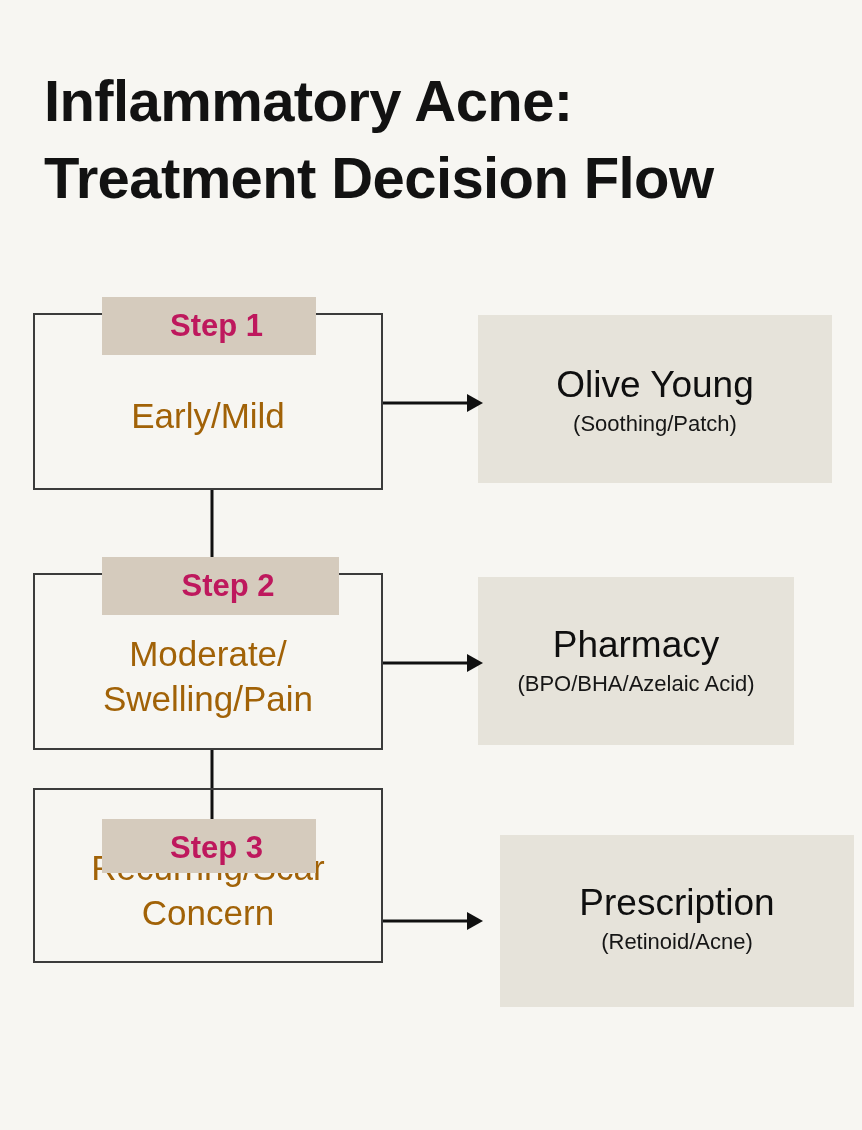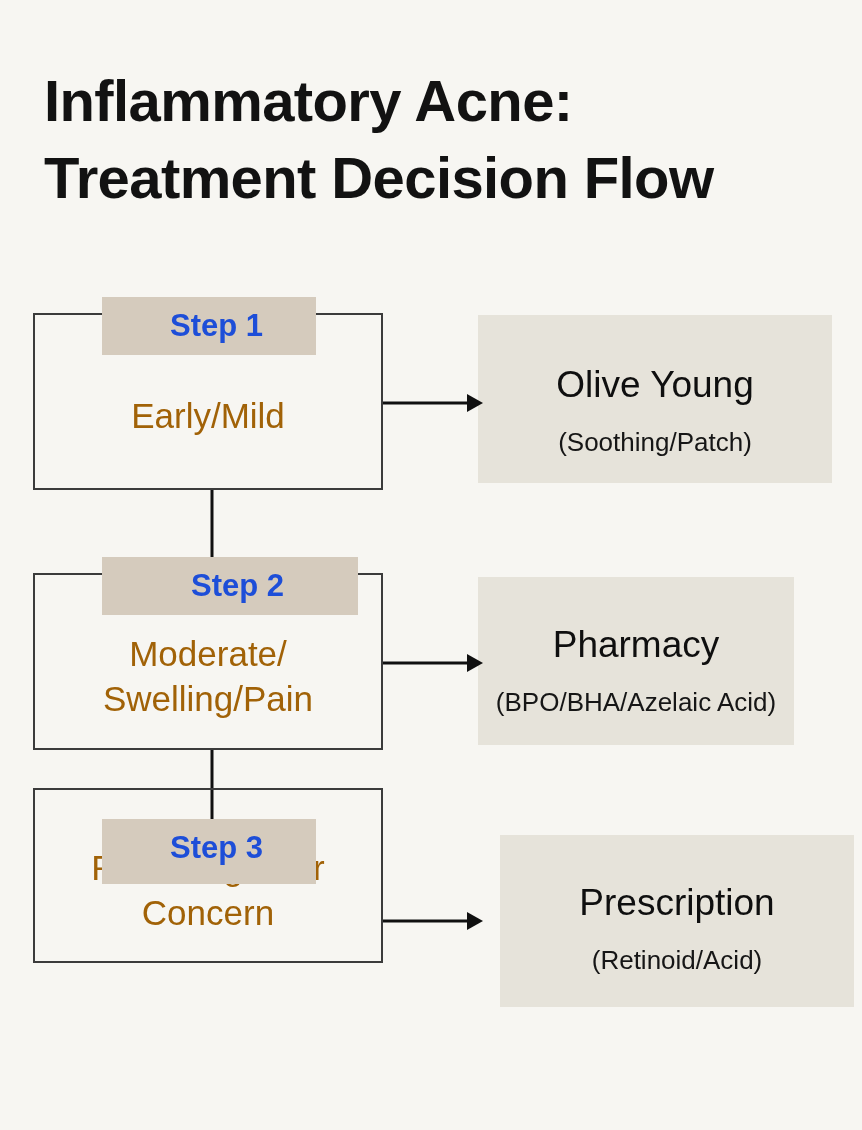--- a/index.html
+++ b/index.html
@@ -59,21 +59,21 @@
     font-size: 35px;
     font-weight: 400;
     line-height: 1.28;
     white-space: pre-line;
   }
 
   
   .step-chip {
     position: absolute;
     background: #d5cbbd;
-    color: #1d4ed8;
+    color: #be185d;
     font-weight: 700;
     font-size: 31px;
     line-height: 58px;
     text-align: center;
     box-sizing: border-box;
     padding-left: 15px;
   }
 
   
   .out-box {
@@ -90,23 +90,23 @@
   .out-title {
     display: block;
     color: #0f0f0f;
     font-size: 37px;
     font-weight: 400;
     line-height: 1.18;
     white-space: nowrap;
   }
   .out-sub {
     display: block;
-    margin-top: 20px;
+    margin-top: 4px;
     color: #161616;
-    font-size: 26px;
+    font-size: 22px;
     font-weight: 400;
     line-height: 1.2;
     white-space: nowrap;
   }
 
   
   .conn { position: absolute; overflow: visible; }
   .conn line { stroke: #101010; stroke-width: 3; }
   .conn polygon { fill: #101010; }
 </style>
@@ -148,21 +148,21 @@
       </svg>
     </div>
 
     <div class="row">
 
       <div class="cond-box" style="left:33px; top:573px; width:350px; height:177px;">
         <div class="cond-text" style="top:57px;">Moderate/
 Swelling/Pain</div>
       </div>
 
-      <div class="step-chip" style="left:102px; top:557px; width:256px; height:58px;">Step 2</div>
+      <div class="step-chip" style="left:102px; top:557px; width:237px; height:58px;">Step 2</div>
 
       <div class="out-box" style="left:478px; top:577px; width:316px; height:168px;">
         <div class="out-inner" style="top:46px;">
           <span class="out-title">Pharmacy</span>
           <span class="out-sub">(BPO/BHA/Azelaic Acid)</span>
         </div>
       </div>
 
       <svg class="conn" style="left:383px; top:645px; width:100px; height:36px;" viewBox="0 0 100 36">
         <line x1="0" y1="18" x2="84" y2="18"></line>
@@ -175,26 +175,26 @@
       </svg>
     </div>
 
     <div class="row">
 
       <div class="cond-box" style="left:33px; top:788px; width:350px; height:175px;">
         <div class="cond-text" style="top:56px;">Recurring/Scar
 Concern</div>
       </div>
 
-      <div class="step-chip" style="left:102px; top:819px; width:214px; height:65px;">Step 3</div>
+      <div class="step-chip" style="left:102px; top:819px; width:214px; height:54px;">Step 3</div>
 
       <div class="out-box" style="left:500px; top:835px; width:354px; height:172px;">
         <div class="out-inner" style="top:46px;">
           <span class="out-title">Prescription</span>
-          <span class="out-sub">(Retinoid/Acid)</span>
+          <span class="out-sub">(Retinoid/Acne)</span>
         </div>
       </div>
 
       <svg class="conn" style="left:383px; top:903px; width:100px; height:36px;" viewBox="0 0 100 36">
         <line x1="0" y1="18" x2="84" y2="18"></line>
         <polygon points="84,9 100,18 84,27"></polygon>
       </svg>
     </div>
 
   </div>

